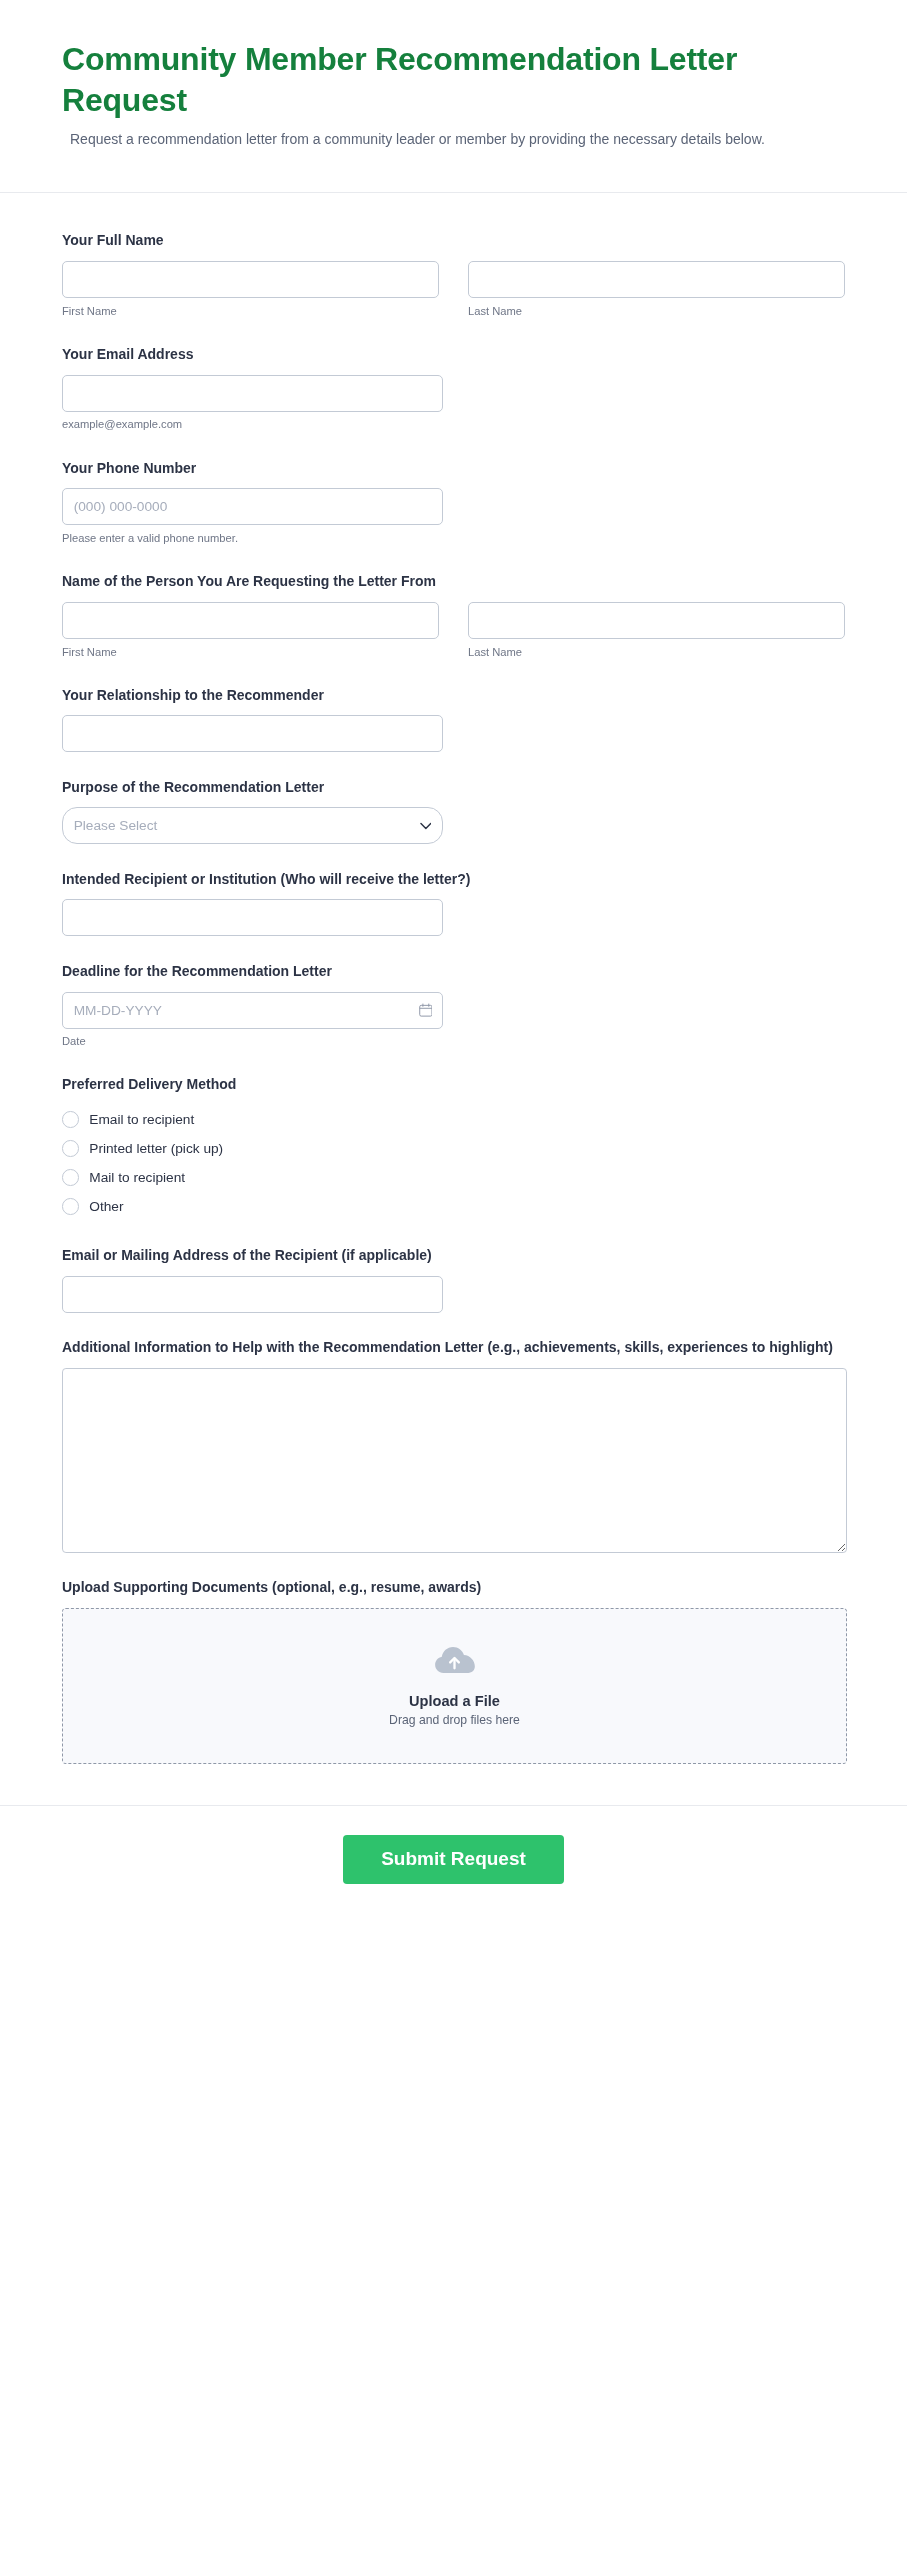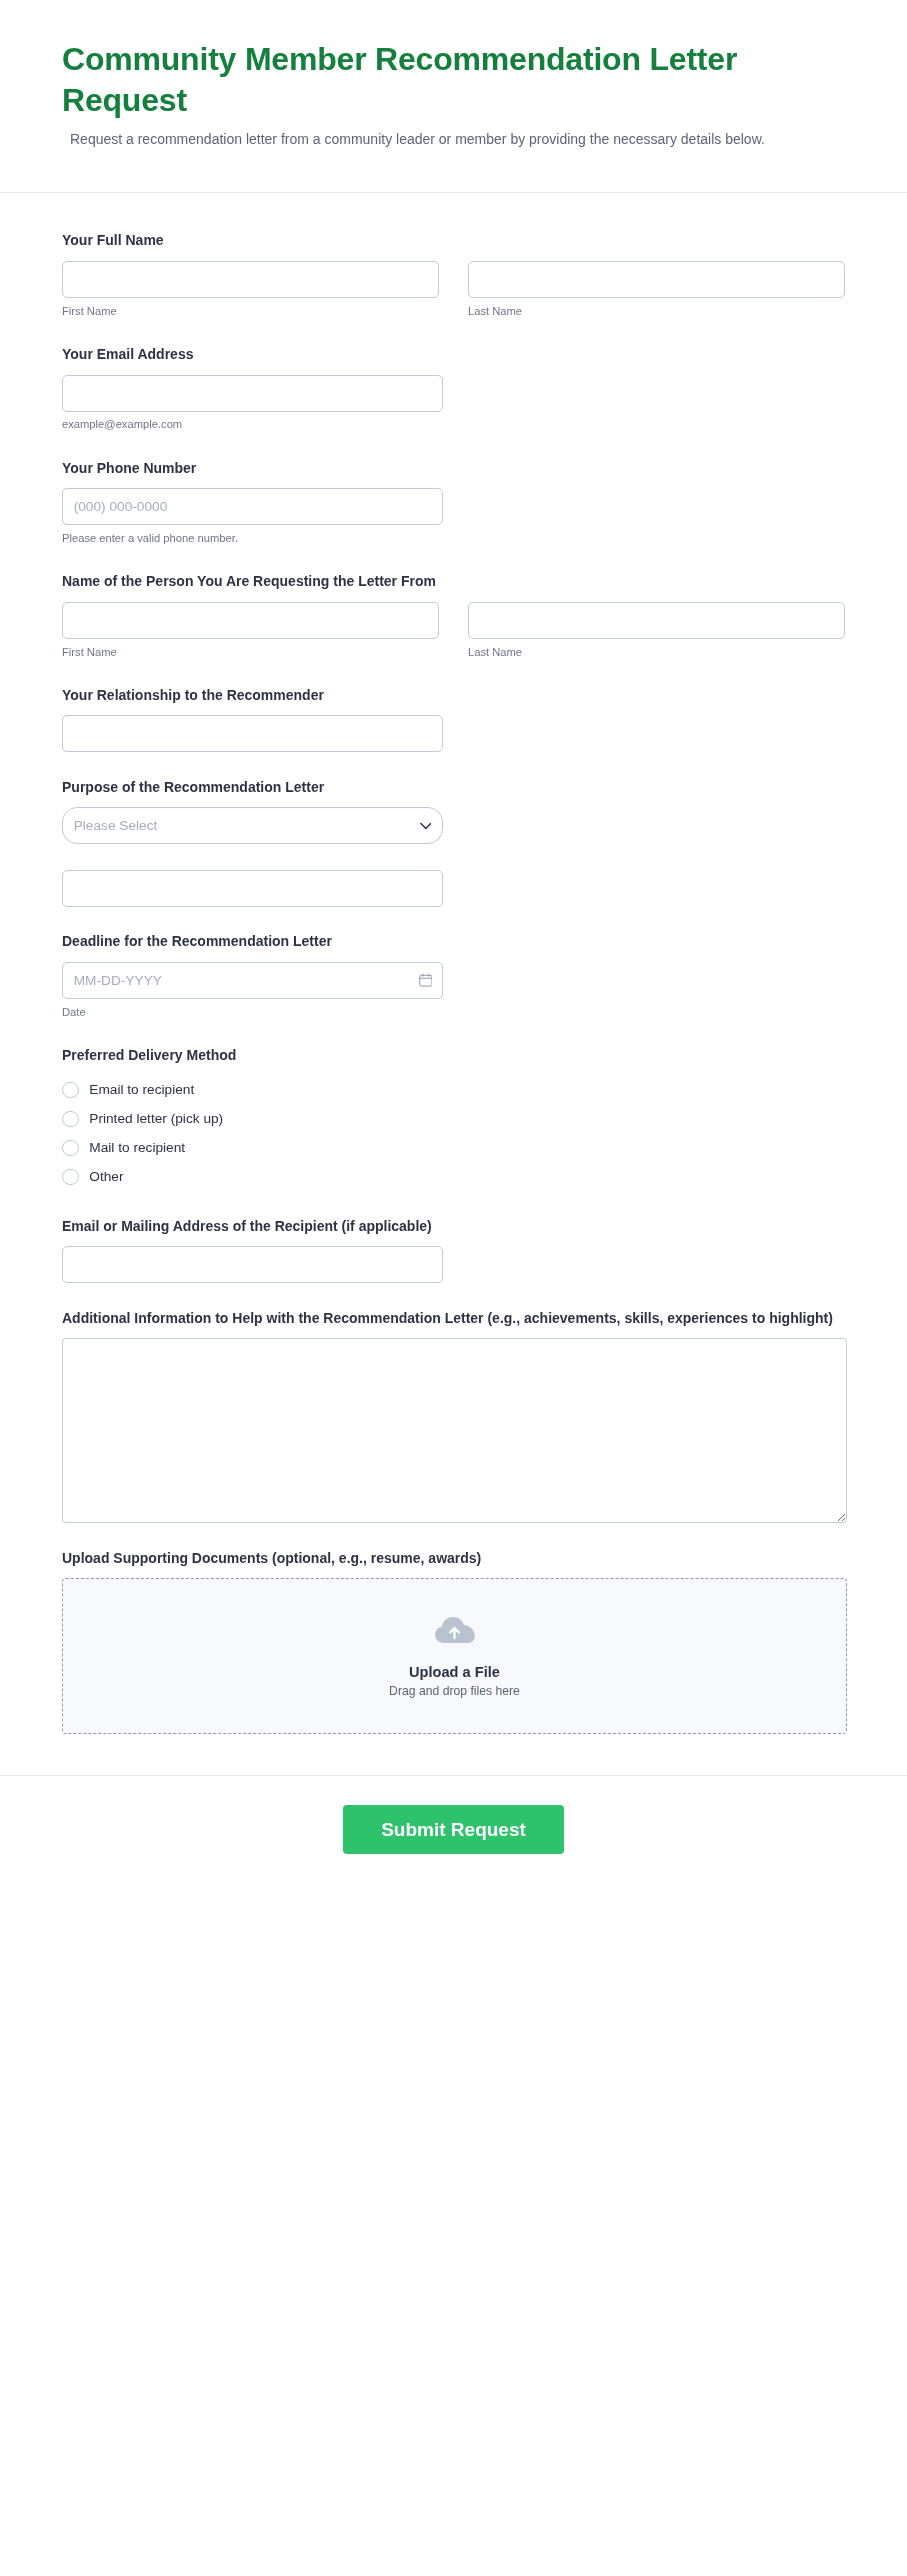--- a/index.html
+++ b/index.html
@@ -264,20 +264,21 @@
         </select>
         <span class="chevron">
           <svg width="11.7" height="7.8" viewBox="0 0 12 8" fill="none" xmlns="http://www.w3.org/2000/svg">
             <path d="M1 1.5L6 6.5L11 1.5" stroke="#2c3345" stroke-width="1.5" stroke-linecap="round" stroke-linejoin="round"></path>
           </svg>
         </span>
       </div>
     </div>
 
     <div class="field">
+      <span class="field-label">Intended Recipient or Institution (Who will receive the letter?)</span>
       <input class="input input-sm" type="text" value="" style="">
     </div>
 
     <div class="field">
       <span class="field-label">Deadline for the Recommendation Letter</span>
       <div class="date-wrap">
         <input class="input" type="text" placeholder="MM-DD-YYYY" style="">
         <span class="cal-icon">
           <svg width="13.7" height="13.7" viewBox="0 0 14 14" fill="none" xmlns="http://www.w3.org/2000/svg">
             <rect x="0.75" y="2.25" width="12.5" height="11" rx="1.5" stroke="#8f98a8" stroke-width="1"></rect>

